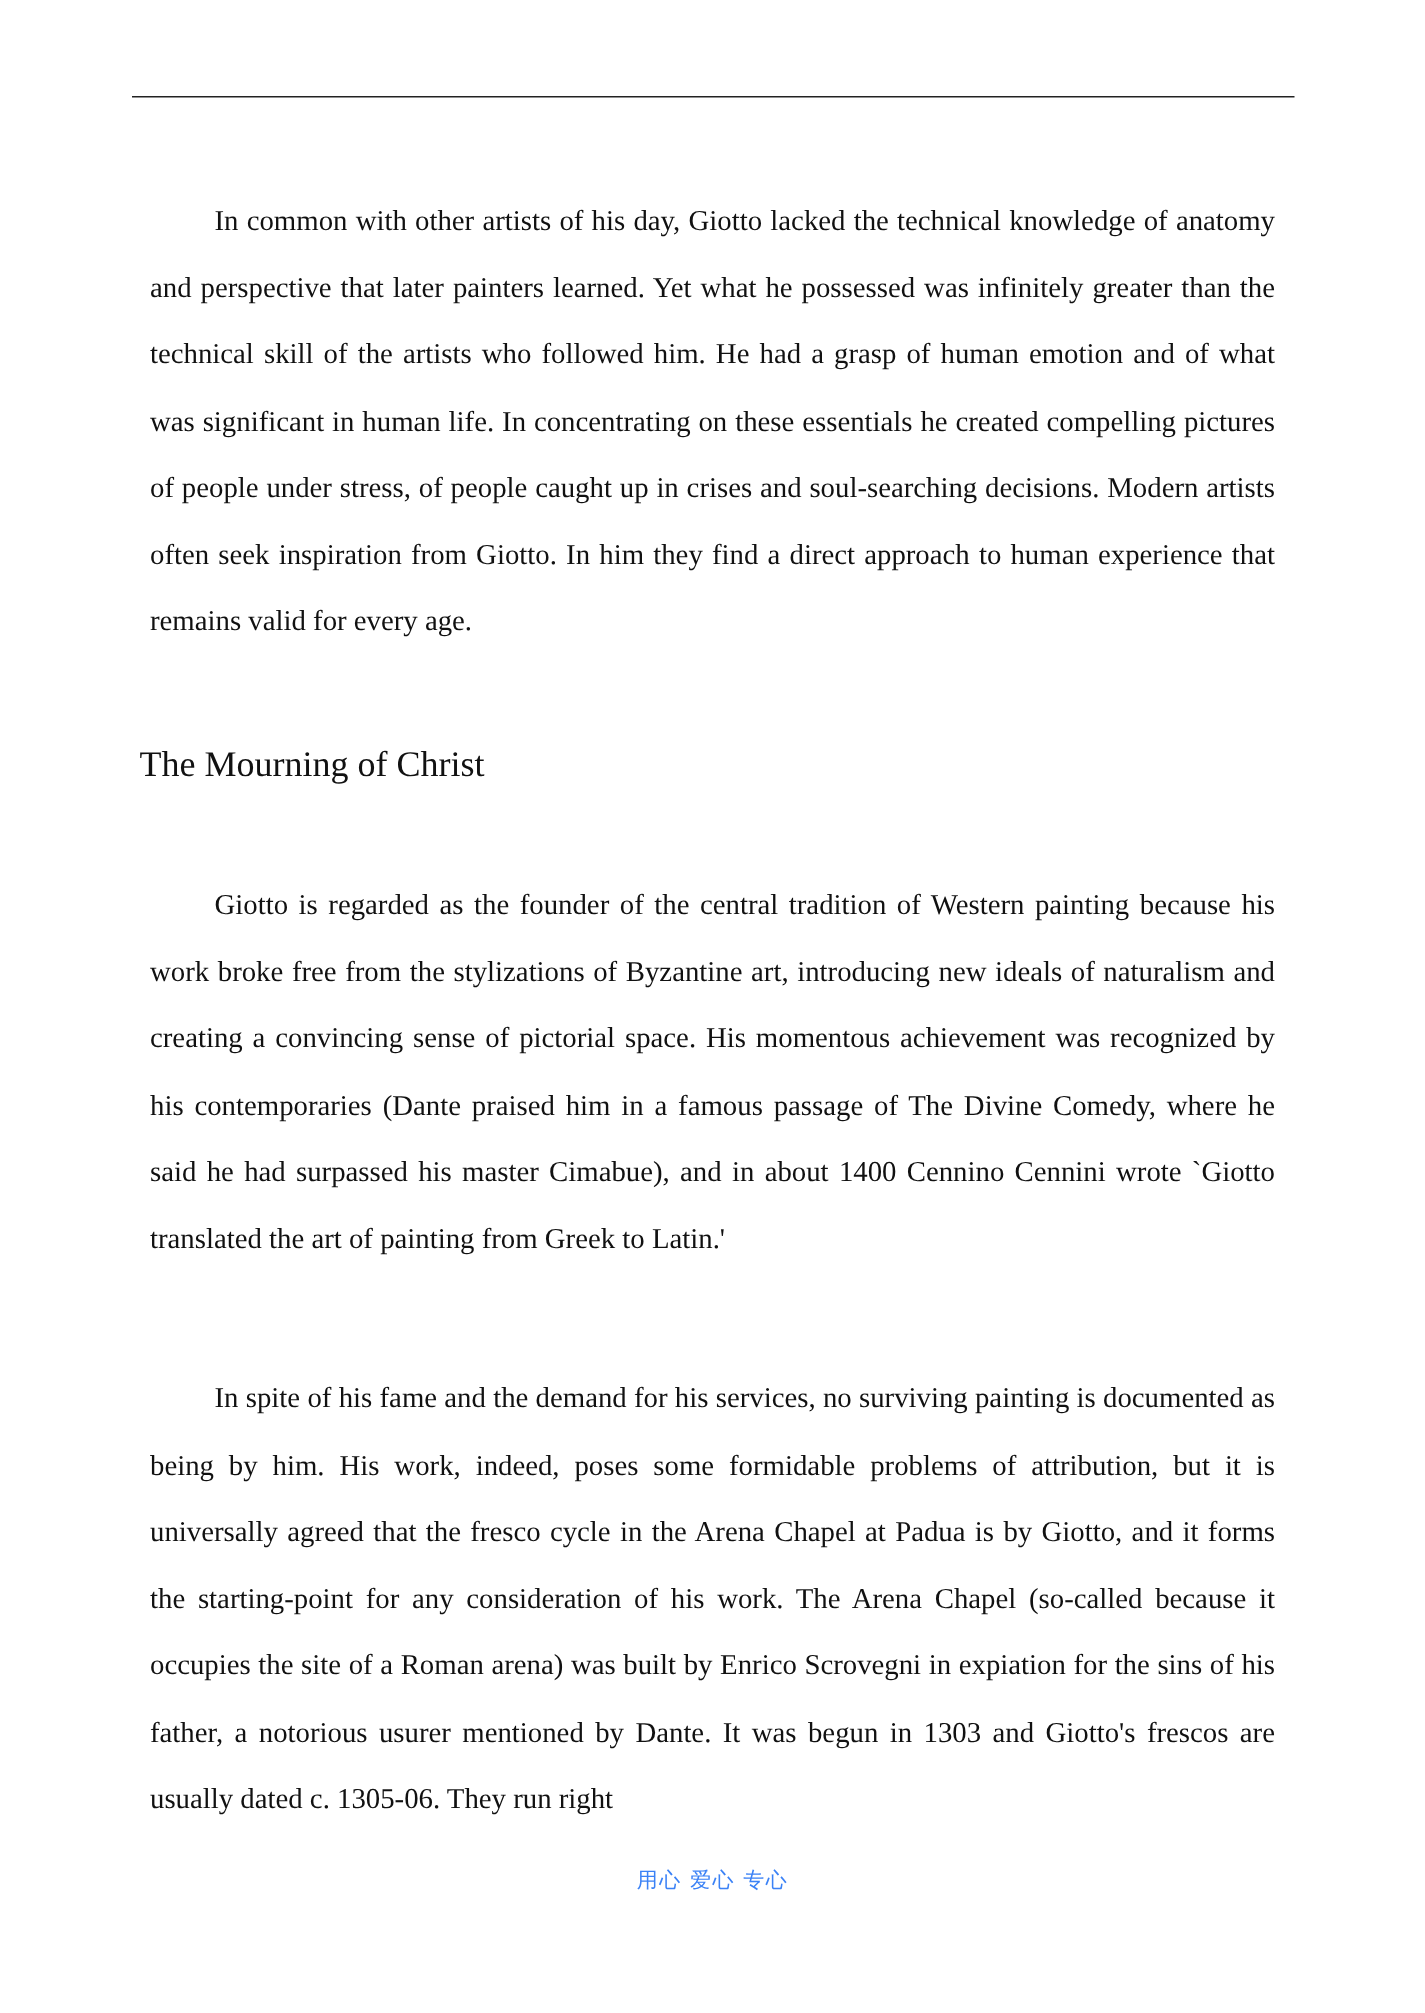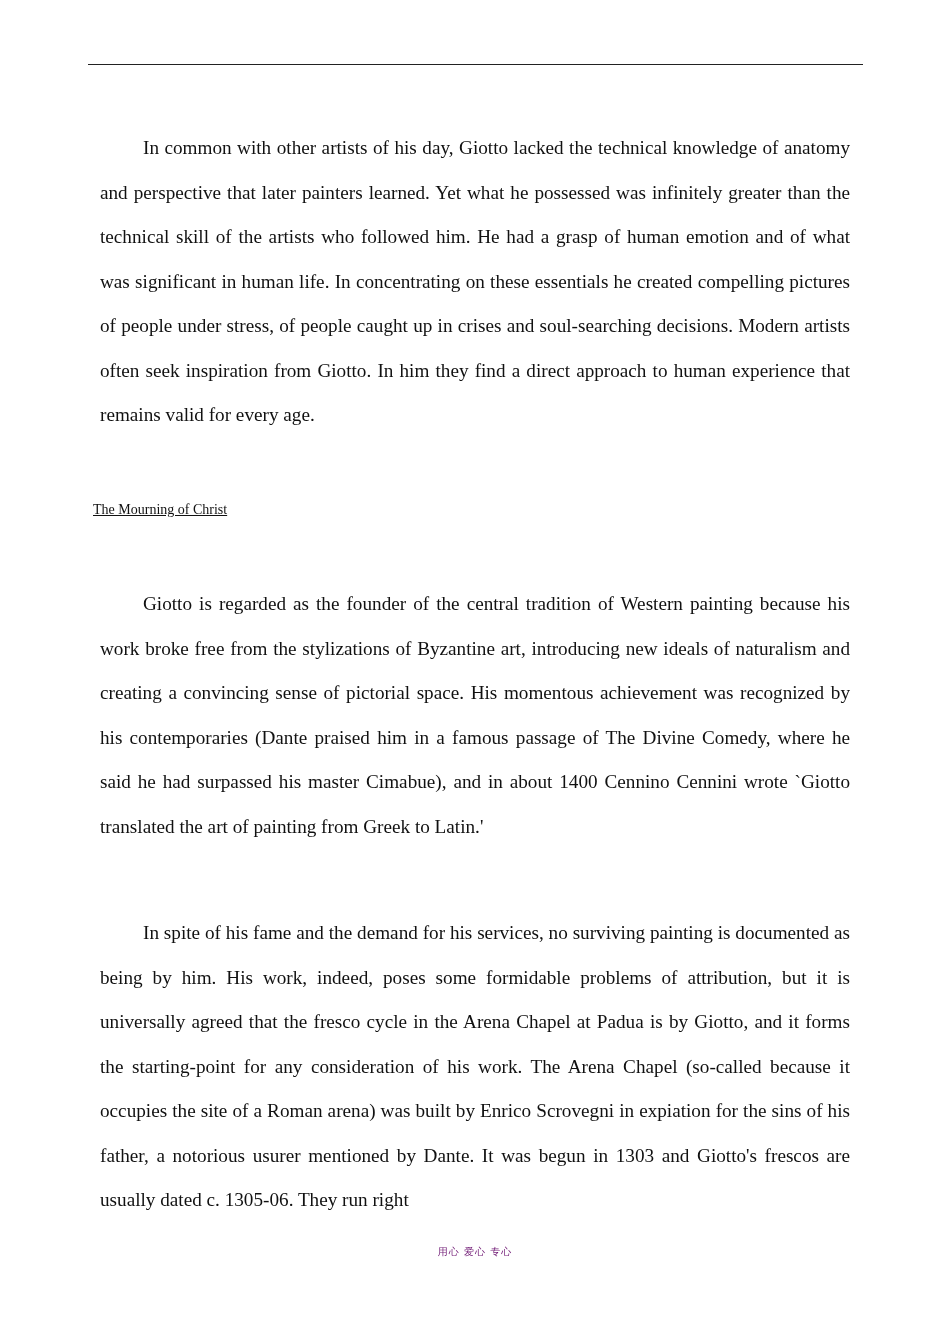--- a/index.html
+++ b/index.html
@@ -3,23 +3,23 @@
 <meta charset="utf-8">
 <style>
   html, body { margin: 0; padding: 0; background: #ffffff; }
   body { width: 950px; height: 1342px; position: relative; overflow: hidden;
          font-family: "Liberation Serif", serif; color: #111; }
   .header-rule { position: absolute; left: 88px; top: 64px; width: 775px; height: 0;
                  border-top: 1.5px solid #222; }
   .content { position: absolute; left: 88px; top: 114px; width: 774px; }
   .para { font-size: 19.2px; line-height: 44.5px; text-align: justify; text-indent: 43px; margin: 12px; }
   .gap { height: 38px; }
-  .heading { font-size: 14px; line-height: 44.5px; margin: 0; padding-left: 5px; text-decoration: underline; }
+  .heading { font-size: 24px; line-height: 44.5px; margin: 0; padding-left: 5px; }
   .footer { position: absolute; top: 1245px; left: 0; width: 950px; text-align: center;
-            font-family: "DejaVu Sans", sans-serif; font-size: 10px; color: #701a75; letter-spacing: 1px; }
+            font-family: "DejaVu Sans", sans-serif; font-size: 14px; color: #3b82f6; letter-spacing: 1px; }
 </style>
 </head>
 <body>
 
 <div class="header-rule"></div>
 
 <div class="content">
   <p class="para">In common with other artists of his day, Giotto lacked the technical knowledge of anatomy and perspective that later painters learned. Yet what he possessed was infinitely greater than the technical skill of the artists who followed him. He had a grasp of human emotion and of what was significant in human life. In concentrating on these essentials he created compelling pictures of people under stress, of people caught up in crises and soul-searching decisions. Modern artists often seek inspiration from Giotto. In him they find a direct approach to human experience that remains valid for every age.</p>
   <div class="gap"></div>
   <p class="heading">The Mourning of Christ</p>

